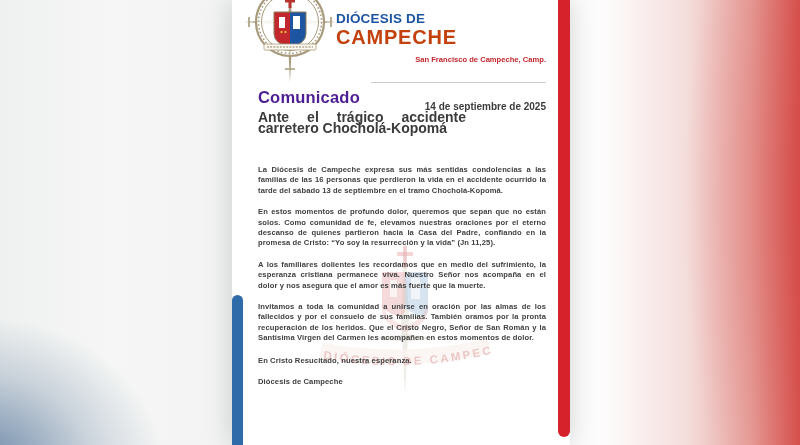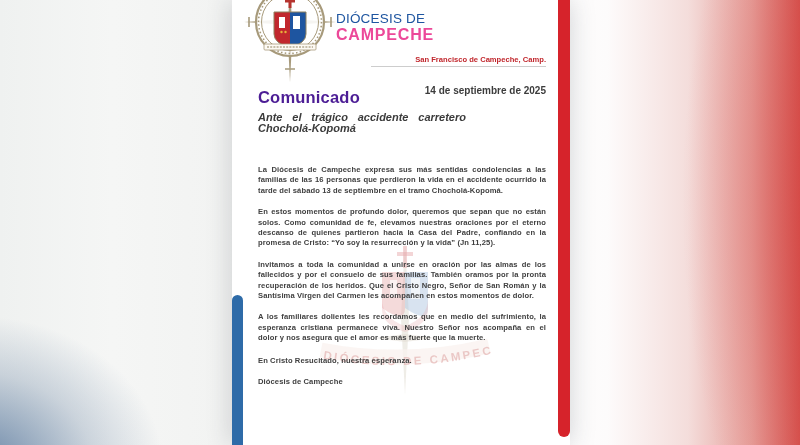--- a/index.html
+++ b/index.html
@@ -28,37 +28,37 @@
   .bar-red{
     position:absolute;right:0;top:0;width:12px;height:437px;
     background:#d6232b;border-radius:0 0 7px 7px;z-index:3;
   }
   .bar-blue{
     position:absolute;left:0;top:295px;width:11px;height:150px;
     background:#2e6ba8;border-radius:7px 7px 0 0;z-index:3;
   }
   #logo{position:absolute;left:6px;top:-32px;width:104px;height:120px;z-index:2;}
   #wordmark{position:absolute;left:104px;top:12px;z-index:2;line-height:1.05;}
-  .wm1{font-size:13.5px;font-weight:400;color:#1e55a0;letter-spacing:0.2px;}
-  .wm2{font-size:16px;font-weight:800;color:#ec4899;letter-spacing:0.8px;margin-top:1px;}
+  .wm1{font-size:13.5px;font-weight:700;color:#1e55a0;letter-spacing:0.2px;}
+  .wm2{font-size:20px;font-weight:800;color:#c2410c;letter-spacing:0.8px;margin-top:1px;}
   #dateline{
     position:absolute;right:24px;top:55px;width:175px;text-align:right;z-index:2;
   }
   .place{
     font-size:7.6px;font-weight:700;color:#c1272d;
-    border-bottom:1px solid #cdcdcd;padding-bottom:2px;
+    border-bottom:1px solid #cdcdcd;padding-bottom:18px;
   }
   .date{font-size:10px;font-weight:700;color:#3c3c3c;margin-top:18px;}
   #title{
     position:absolute;left:26px;top:88px;z-index:2;
     font-size:16.5px;font-weight:800;color:#4c1d95;letter-spacing:0.2px;
   }
   #subtitle{
     position:absolute;left:26px;top:112px;width:208px;z-index:2;
-    font-size:11px;font-weight:700;line-height:11px;color:#3b3b3b;text-align:justify;font-style:italic;
+    font-size:14px;font-weight:700;line-height:11px;color:#3b3b3b;text-align:justify;
   }
   #bodytext{position:absolute;left:26px;top:165px;width:288px;z-index:2;}
   #bodytext p{
     margin:0 0 11px 0;font-size:7.6px;line-height:10.4px;
     color:#404040;text-align:justify;letter-spacing:0.1px;font-weight:bold;
   }
   .closing{margin-top:12px !important;}
   .signature{
     margin-top:26px;font-size:8.2px;font-weight:800;color:#3a3a3a;
   }
@@ -134,20 +134,20 @@
       <div class="place">San Francisco de Campeche, Camp.</div>
       <div class="date">14 de septiembre de 2025</div>
     </div>
 
     <div id="title">Comunicado</div>
     <div id="subtitle">Ante el trágico accidente carretero Chocholá-Kopomá</div>
 
     <div id="bodytext">
       <p>La Diócesis de Campeche expresa sus más sentidas condolencias a las familias de las 16 personas que perdieron la vida en el accidente ocurrido la tarde del sábado 13 de septiembre en el tramo Chocholá-Kopomá.</p>
       <p>En estos momentos de profundo dolor, queremos que sepan que no están solos. Como comunidad de fe, elevamos nuestras oraciones por el eterno descanso de quienes partieron hacia la Casa del Padre, confiando en la promesa de Cristo: “Yo soy la resurrección y la vida” (Jn 11,25).</p>
+      <p>A los familiares dolientes les recordamos que en medio del sufrimiento, la esperanza cristiana permanece viva. Nuestro Señor nos acompaña en el dolor y nos asegura que el amor es más fuerte que la muerte.</p>
       <p>Invitamos a toda la comunidad a unirse en oración por las almas de los fallecidos y por el consuelo de sus familias. También oramos por la pronta recuperación de los heridos. Que el Cristo Negro, Señor de San Román y la Santísima Virgen del Carmen les acompañen en estos momentos de dolor.</p>
-      <p>A los familiares dolientes les recordamos que en medio del sufrimiento, la esperanza cristiana permanece viva. Nuestro Señor nos acompaña en el dolor y nos asegura que el amor es más fuerte que la muerte.</p>
       <p class="closing">En Cristo Resucitado, nuestra esperanza.</p>
       <p class="signature">Diócesis de Campeche</p>
     </div>
 
   </div>
 </div>
 
 </body></html>

